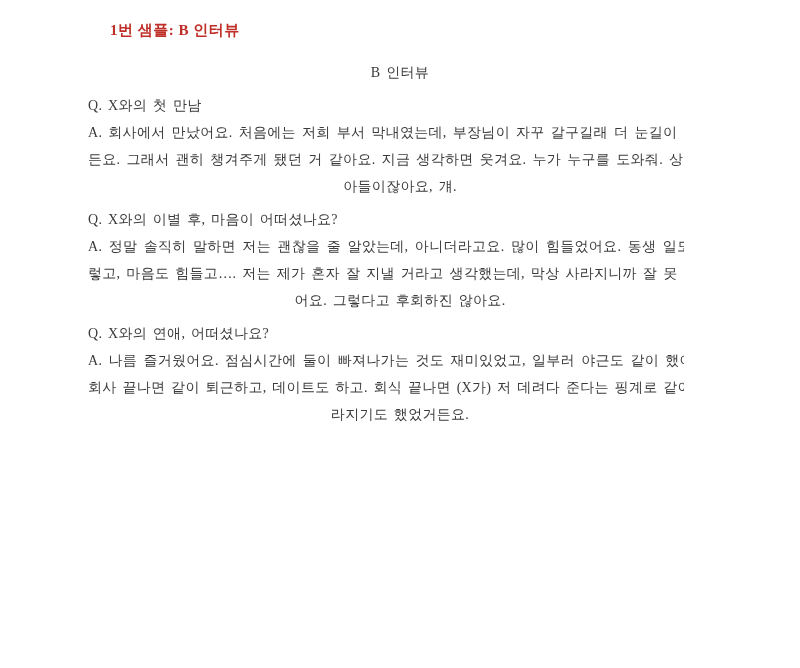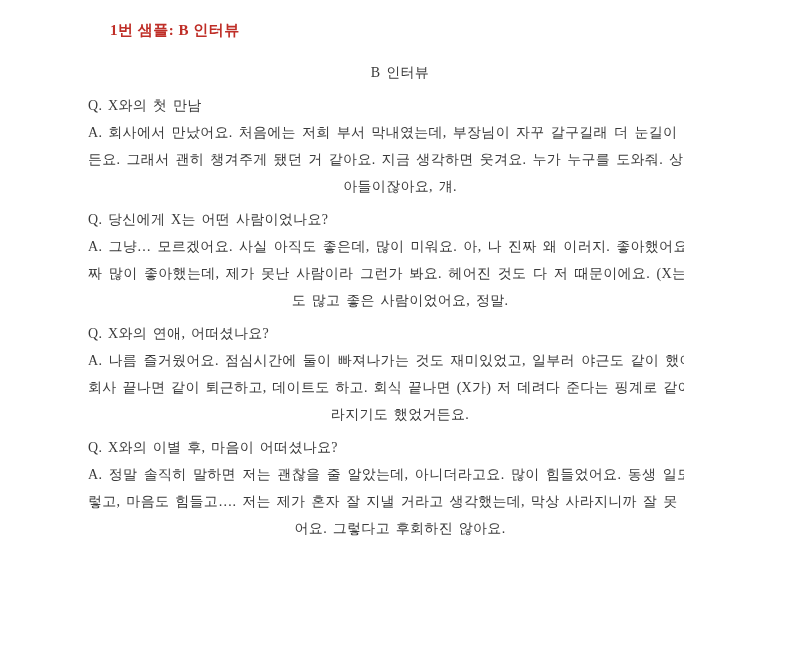--- a/index.html
+++ b/index.html
@@ -64,32 +64,28 @@
 
   <div class="doc">
 
     <p class="doc-title">B 인터뷰</p>
 
     <div class="qa">
       <p class="q">Q. X와의 첫 만남</p>
       <p class="a">A. 회사에서 만났어요. 처음에는 저희 부서 막내였는데, 부장님이 자꾸 갈구길래 더 눈길이 갔거든요. 그래서 괜히 챙겨주게 됐던 거 같아요. 지금 생각하면 웃겨요. 누가 누구를 도와줘. 상무님 아들이잖아요, 걔.</p>
     </div>
 
+
     <div class="qa">
-      <p class="q">Q. 당신에게 X는 어떤 사람이었나요?</p>
-      <p class="a">A. 그냥… 모르겠어요. 사실 아직도 좋은데, 많이 미워요. 아, 나 진짜 왜 이러지. 좋아했어요. 진짜 많이 좋아했는데, 제가 못난 사람이라 그런가 봐요. 헤어진 것도 다 저 때문이에요. (X는) 정도 많고 좋은 사람이었어요, 정말.</p>
+      <p class="q">Q. X와의 이별 후, 마음이 어떠셨나요?</p>
+      <p class="a">A. 정말 솔직히 말하면 저는 괜찮을 줄 알았는데, 아니더라고요. 많이 힘들었어요. 동생 일도 그렇고, 마음도 힘들고…. 저는 제가 혼자 잘 지낼 거라고 생각했는데, 막상 사라지니까 잘 못 지냈어요. 그렇다고 후회하진 않아요.</p>
     </div>
 
     <div class="qa">
       <p class="q">Q. X와의 연애, 어떠셨나요?</p>
       <p class="a">A. 나름 즐거웠어요. 점심시간에 둘이 빠져나가는 것도 재미있었고, 일부러 야근도 같이 했어요. 회사 끝나면 같이 퇴근하고, 데이트도 하고. 회식 끝나면 (X가) 저 데려다 준다는 핑계로 같이 사라지기도 했었거든요.</p>
-    </div>
-
-    <div class="qa">
-      <p class="q">Q. X와의 이별 후, 마음이 어떠셨나요?</p>
-      <p class="a">A. 정말 솔직히 말하면 저는 괜찮을 줄 알았는데, 아니더라고요. 많이 힘들었어요. 동생 일도 그렇고, 마음도 힘들고…. 저는 제가 혼자 잘 지낼 거라고 생각했는데, 막상 사라지니까 잘 못 지냈어요. 그렇다고 후회하진 않아요.</p>
     </div>
 
     <div class="qa">
     </div>
 
   </div>
 </div>
 
 </body></html>

